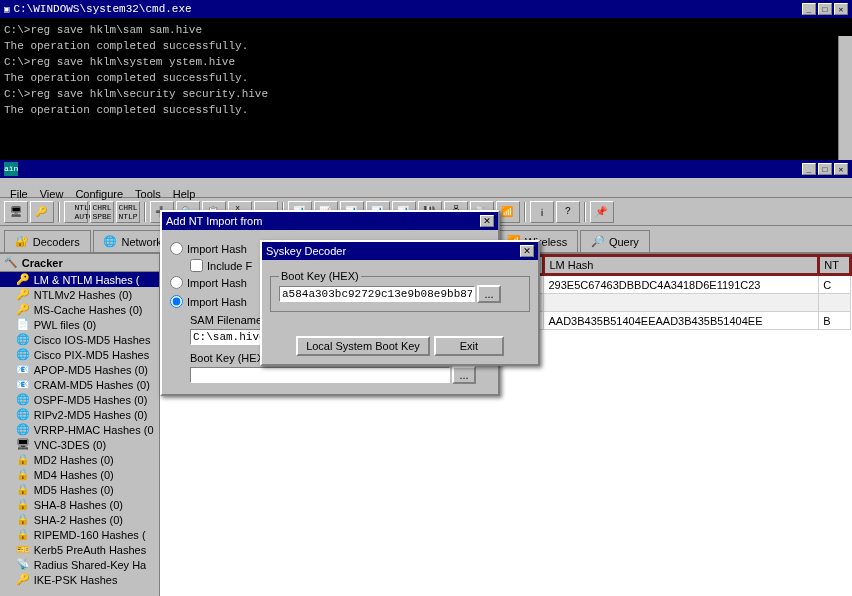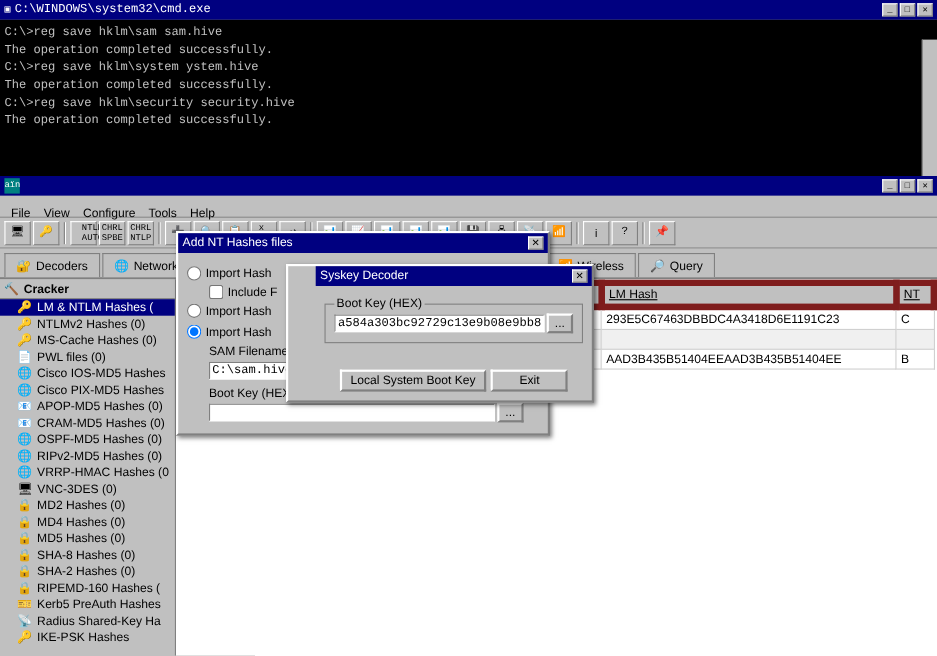--- a/index.html
+++ b/index.html
@@ -164,25 +164,24 @@
       background: white;
     }
     .data-table {
       width: 100%;
       border-collapse: collapse;
       font-family: Arial, sans-serif;
       font-size: 11px;
     }
     .data-table th {
       background: #c0c0c0;
-      border: 6px solid #7f1d1d;
+      border: 3px solid #7f1d1d;
       padding: 2px 4px;
       text-align: left;
       font-weight: normal;
-      text-decoration: underline;
     }
     .data-table td {
       border: 1px solid #d0d0d0;
       padding: 2px 4px;
       white-space: nowrap;
     }
     .data-table tr:nth-child(even) td { background: #f0f0f0; }
     .icon-x { color: red; font-weight: bold; }
     .icon-user { color: #808080; }
 
@@ -539,21 +538,21 @@
           </tr>
         </tbody>
       </table>
     </div>
   </div>
 
   <div class="dialog-overlay">
 
     <div class="dialog addnt-dialog" style="top:50px; left:160px; width:340px; z-index:11;">
       <div class="dialog-title">
-        <span>Add NT Hashes files</span>
+        <span>Add NT Import from</span>
         <div class="dialog-close">✕</div>
       </div>
       <div class="dialog-body">
         <div class="radio-row">
           <input type="radio" name="import" style="">
           <label>Import Hash</label>
         </div>
         <div class="checkbox-row">
           <input type="checkbox" style="">
           <label>Include F</label>
@@ -576,21 +575,21 @@
         <div style="margin: 6px 0 2px 20px;">
           <div>Boot Key (HEX)</div>
           <div style="display:flex; align-items:center; gap:2px; margin-top:2px;">
             <input type="text" class="text-input" style="width: 260px;">
             <button class="btn" style="min-width:24px; padding:1px 4px;">...</button>
           </div>
         </div>
       </div>
     </div>
 
-    <div class="dialog syskey-dialog" style="z-index:20;padding-left:25px;">
+    <div class="dialog syskey-dialog" style="z-index:20;">
       <div class="dialog-title">
         <span>Syskey Decoder</span>
         <div class="dialog-close">✕</div>
       </div>
       <div class="dialog-body">
         <div class="group-box" style="margin-top:8px;">
           <span class="group-box-label">Boot Key (HEX)</span>
           <div style="display:flex; align-items:center; gap:2px;">
             <input type="text" class="text-input" style="width: 196px;" value="a584a303bc92729c13e9b08e9bb87de2">
             <button class="btn" style="min-width:24px; padding:1px 4px;">...</button>

